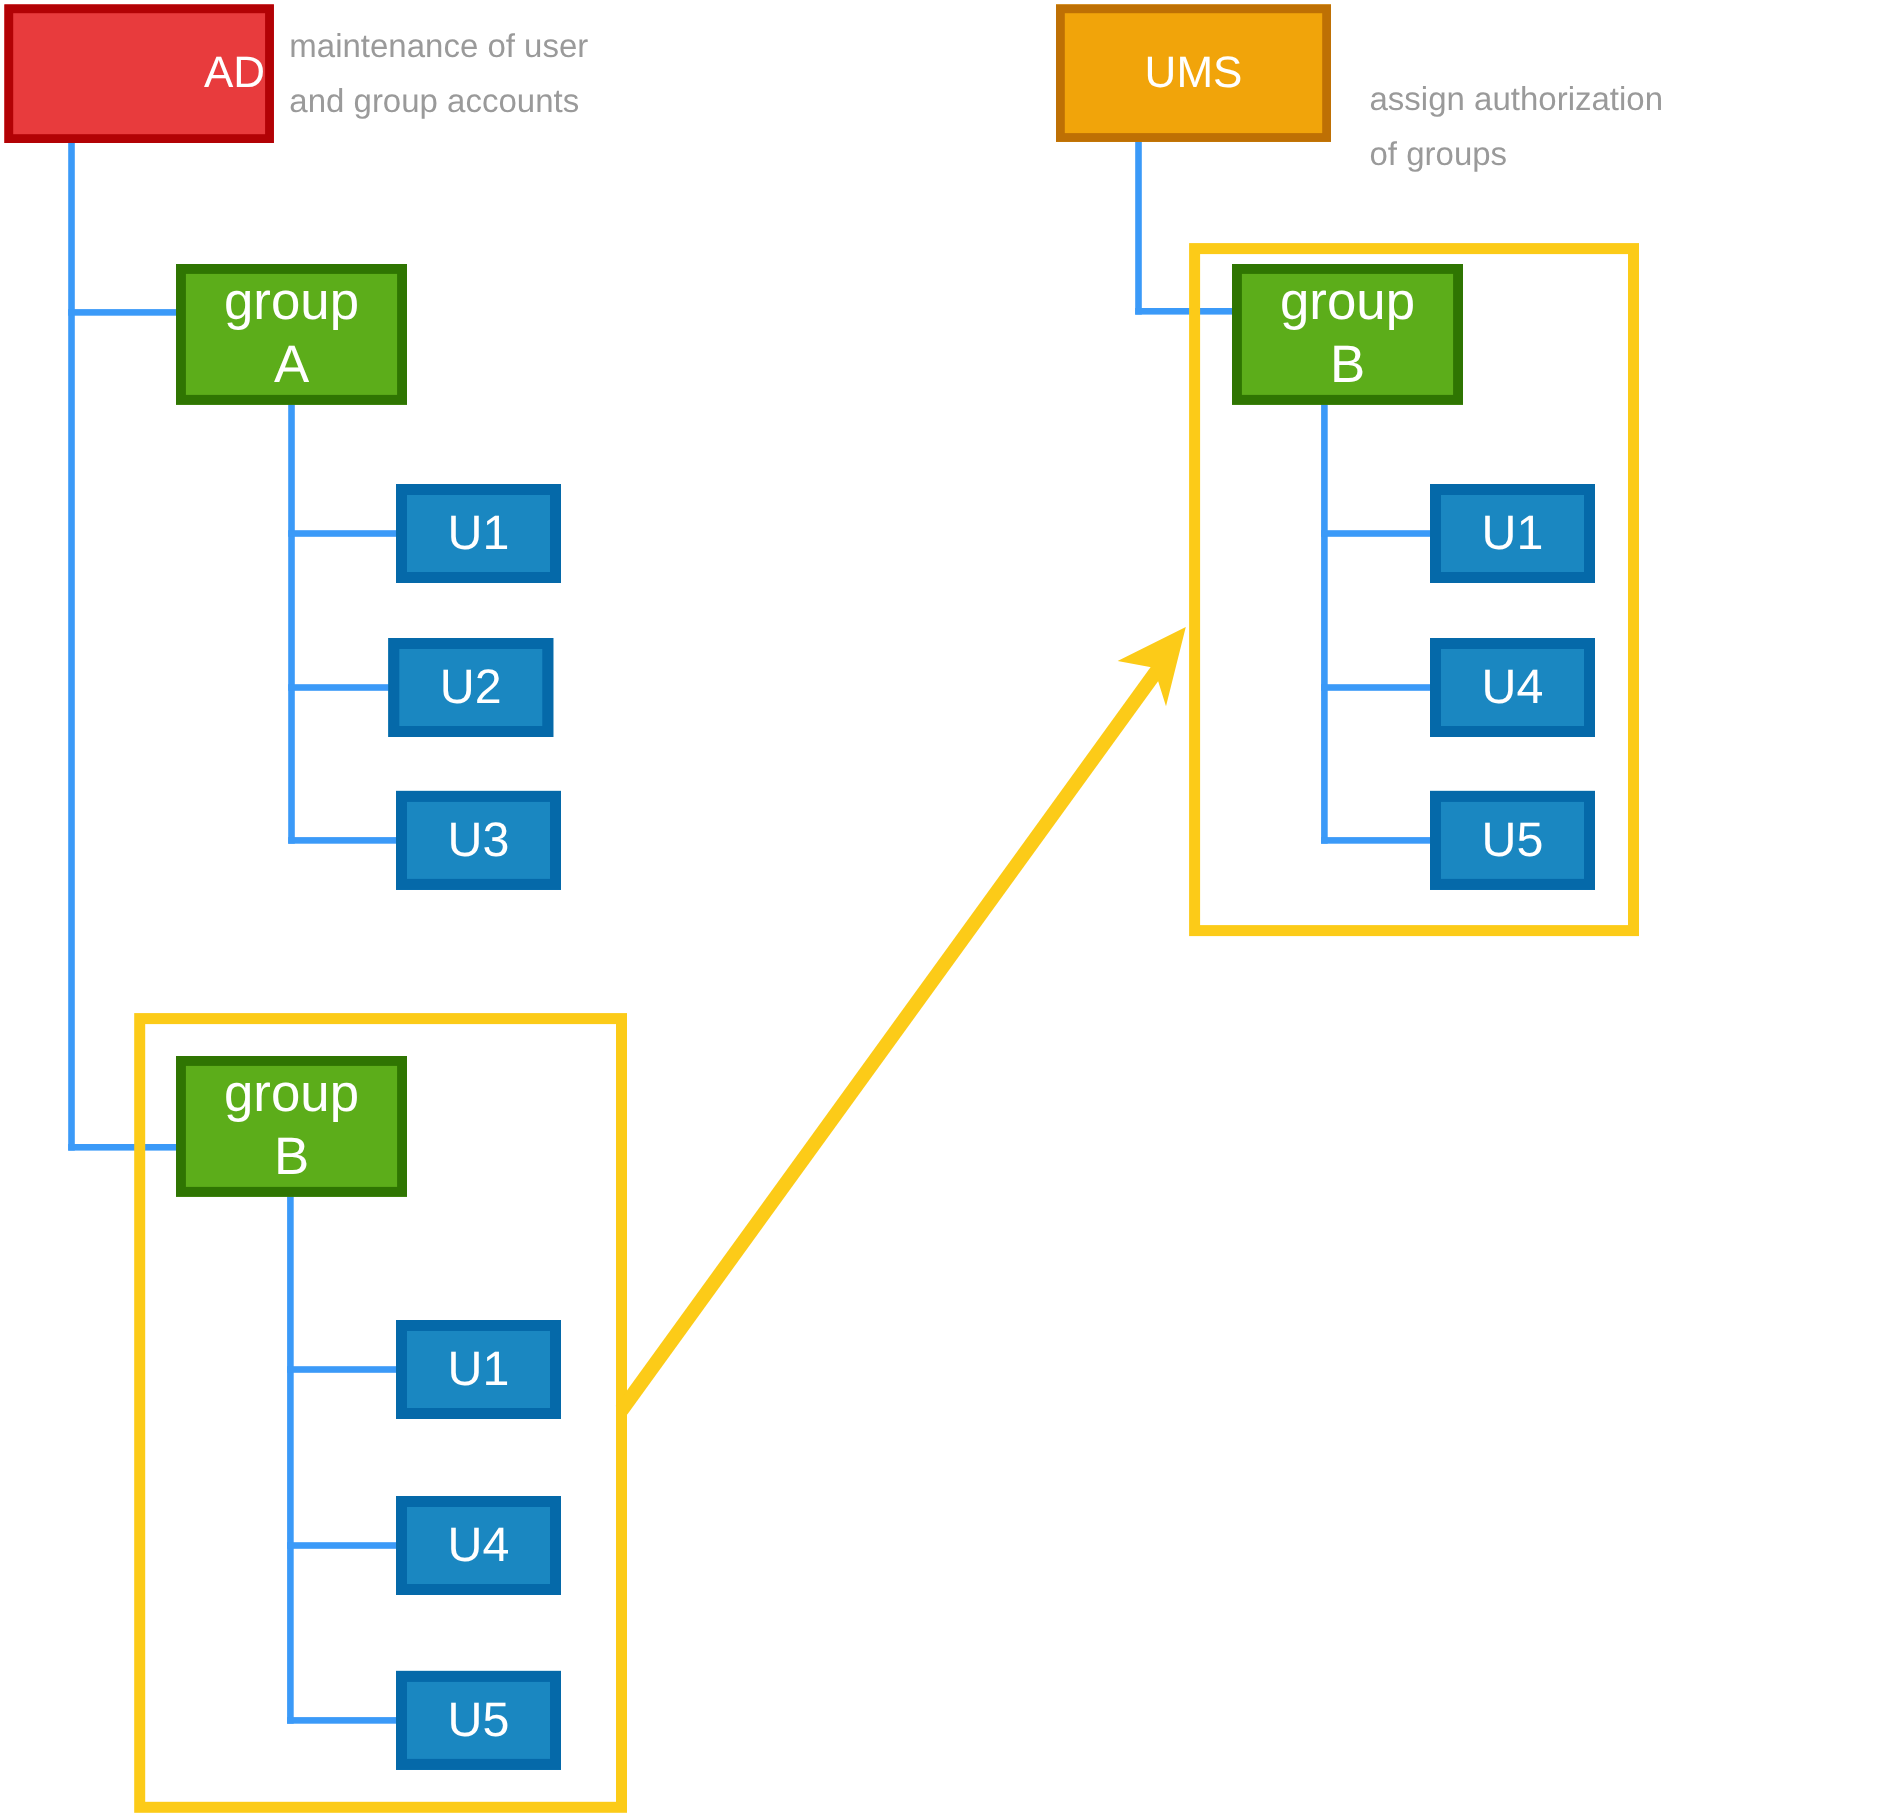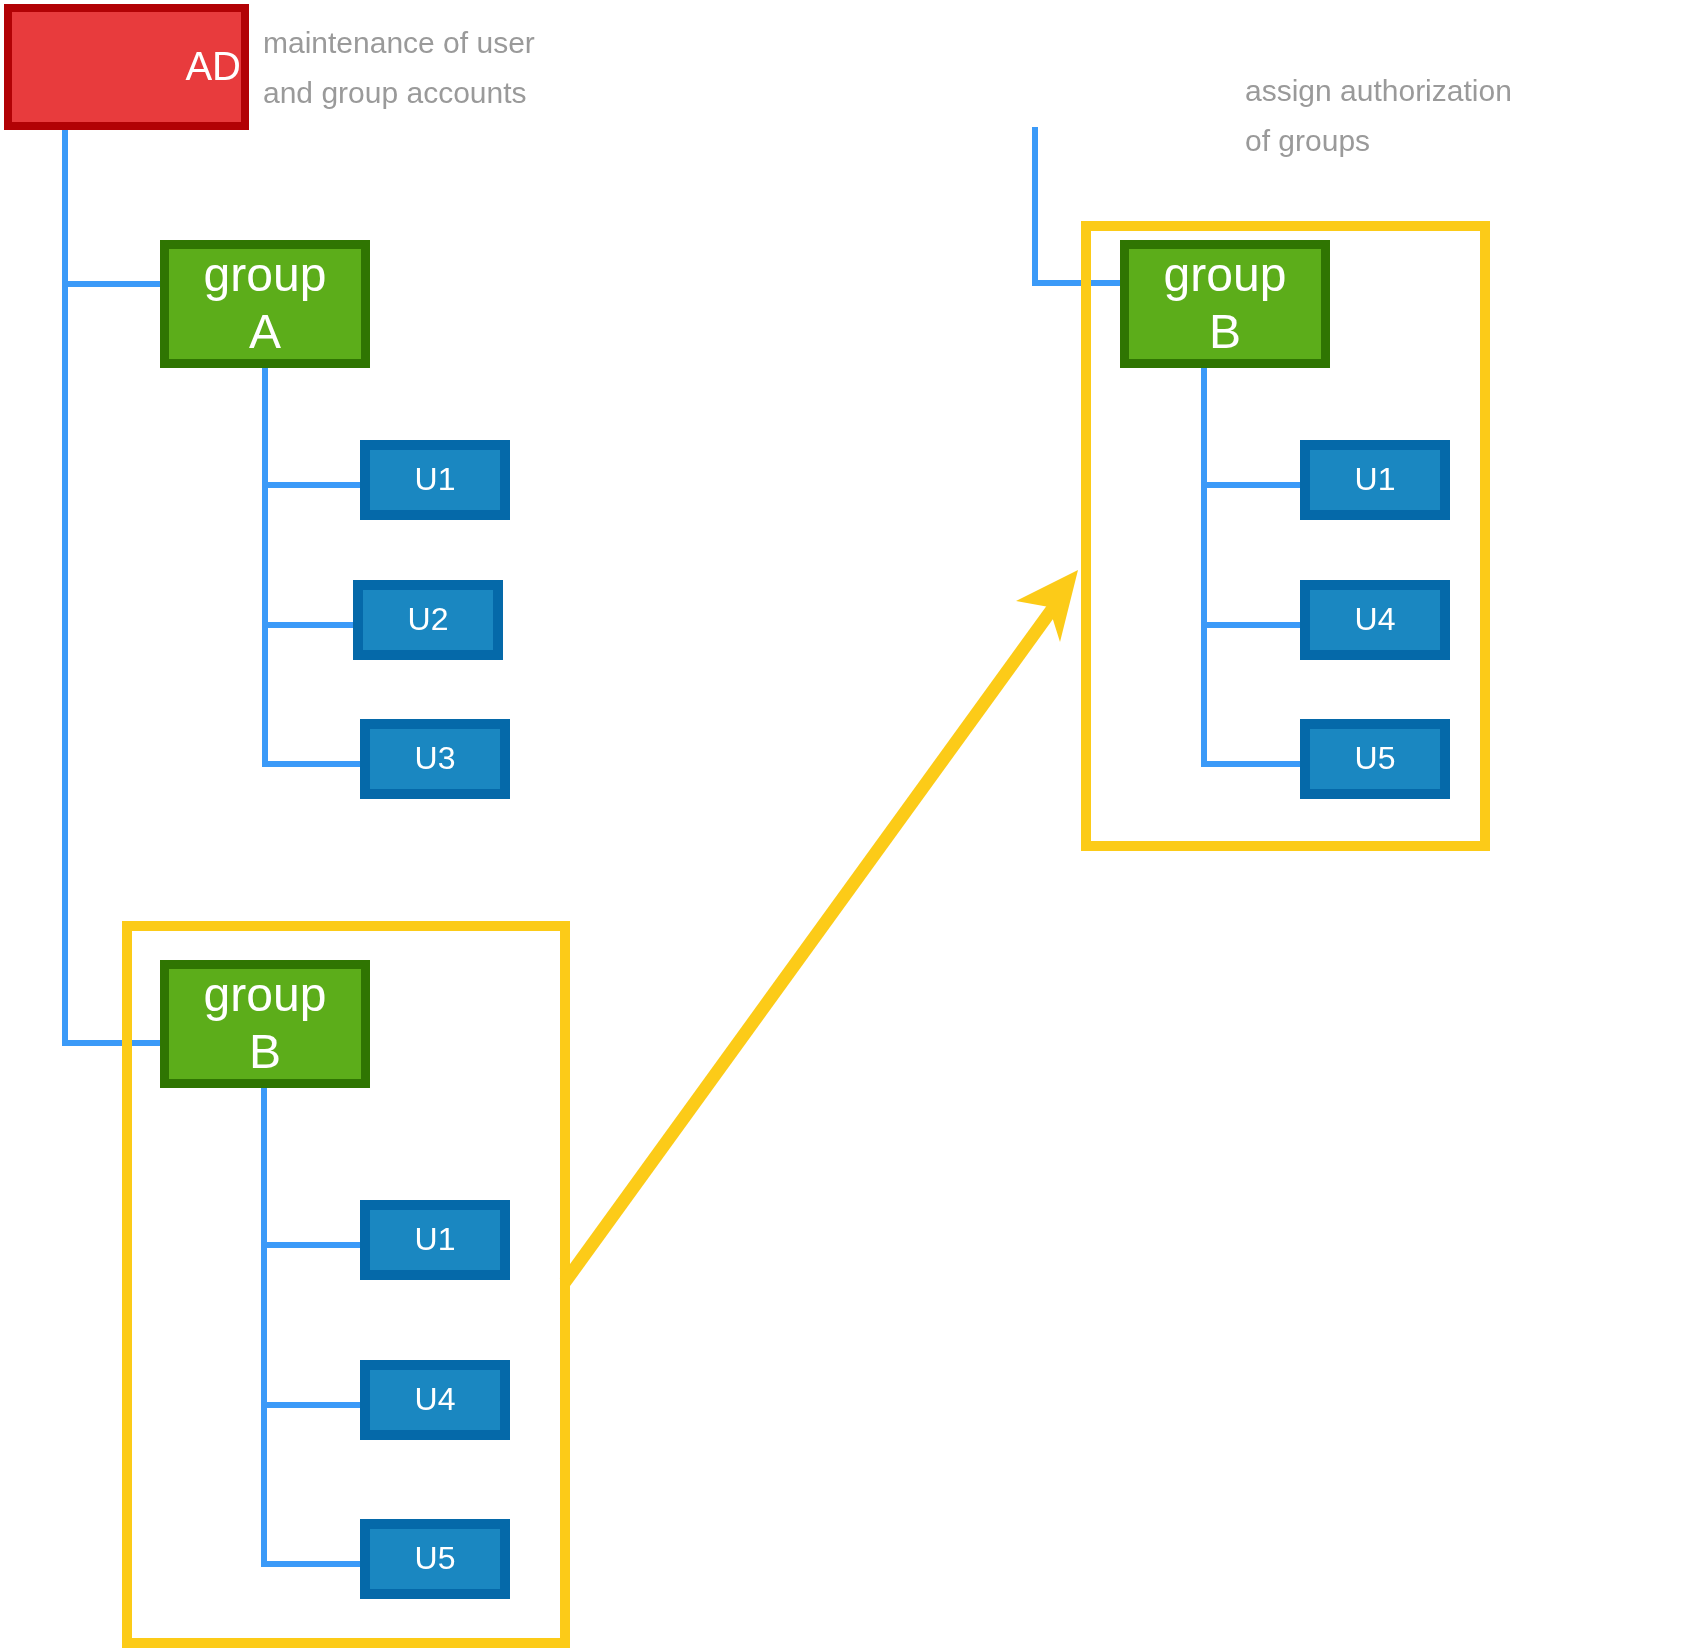--- a/index.html
+++ b/index.html
@@ -28,24 +28,24 @@
   }
   .ad-box     { border: 8px solid var(--red-border);    background: var(--red-fill); }
   .ums-box    { border: 8px solid var(--orange-border); background: var(--orange-fill); }
   .group-box  {
     width: 210px; height: 128px;
     border: 9px solid var(--green-border);
     background: var(--green-fill);
     font-size: 48px;
   }
   .user-box {
-    width: 150px; height: 80px;
+    width: 150px; height: 90px;
     border: 10px solid var(--blue-border);
     background: var(--blue-fill);
-    font-size: 32px;
+    font-size: 44px;
   }
   .annotation {
     position: absolute;
     color: var(--annotation-gray);
     font-size: 30px;
     line-height: 50px;
     white-space: pre-line;
   }
   .conn {
     position: absolute;
@@ -98,20 +98,23 @@
     <line x1="565" y1="1282" x2="1053" y2="608" style="stroke: var(--highlight-yellow); stroke-width: 13;"></line>
     <polygon points="1078,570 1060,642 1049,607 1016,601" style="fill: var(--highlight-yellow);"></polygon>
   </svg>
 
   <div class="box sys-box ad-box" style="left:4px; top:4px;justify-content:flex-end;">
     <span>AD</span>
   </div>
   <div class="annotation" style="left:263px; top:18px;">maintenance of user
 and group accounts</div>
 
+  <div class="box sys-box ums-box" style="left:960px; top:4px; width:250px; height:125px;">
+    <span>UMS</span>
+  </div>
   <div class="annotation" style="left:1245px; top:18px;margin-top:48px;">assign authorization
 of groups</div>
 
   <div class="box group-box" style="left:160px; top:240px;">
     <span>group
 A</span>
   </div>
   <div class="box user-box" style="left:360px; top:440px;">
     <span>U1</span>
   </div>

